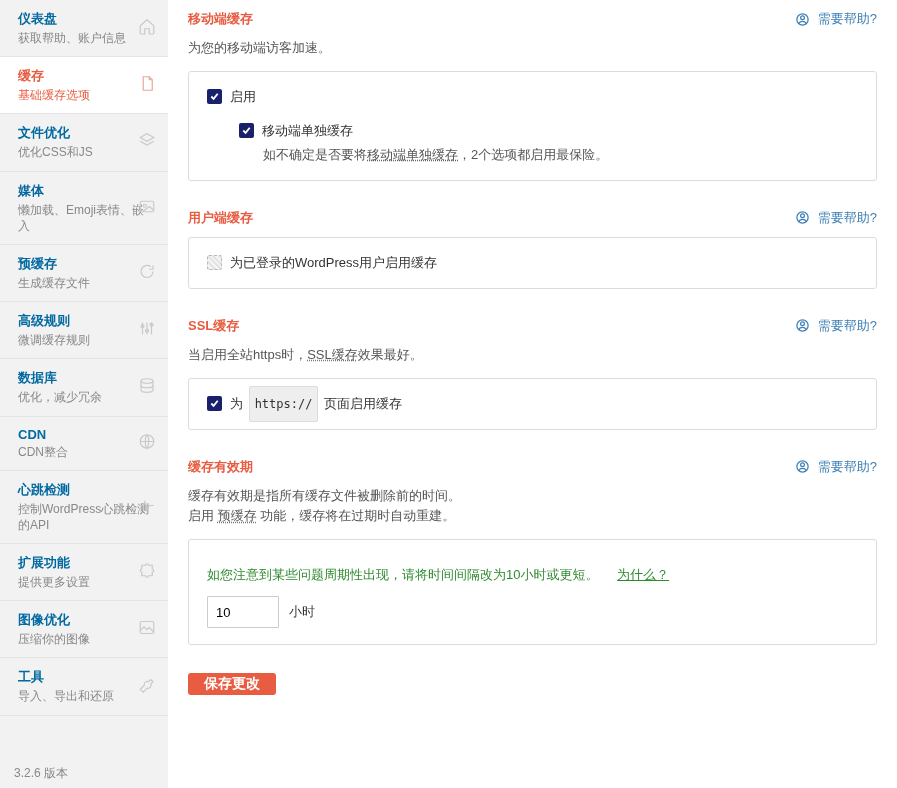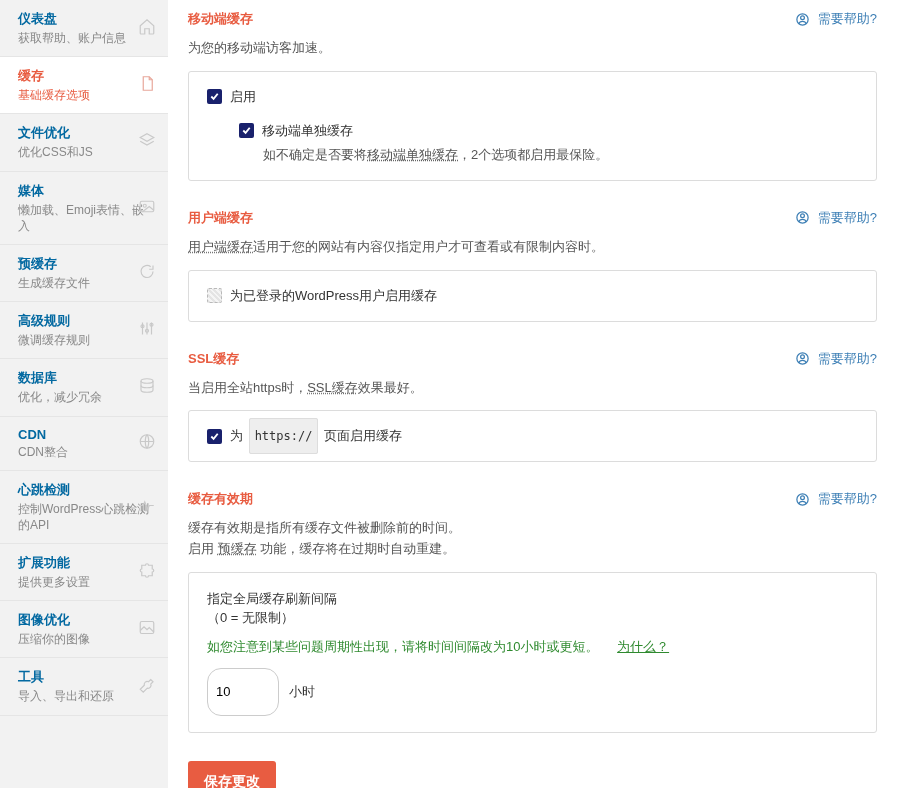--- a/index.html
+++ b/index.html
@@ -89,28 +89,28 @@
   .sub-hint .dot { text-decoration: underline dotted #666; }
   .code {
     background: #eeeeee; border: 1px solid #ddd; border-radius: 2px;
     font-family: Menlo, Consolas, monospace; font-size: 12px;
     padding: 10px 5px; margin: 0 2px;
   }
   .green-hint { color: #2f8a2f; font-size: 13px; margin: 10px 0 12px 0; }
   .green-hint a { color: #2f8a2f; text-decoration: underline; cursor: pointer; margin-left: 15px;}
   .field-row { display: flex; align-items: center; gap: 10px; }
   .num-input {
-    width: 72px; height: 48px; border: 1px solid #ccc; border-radius: 14px;
+    width: 72px; height: 32px; border: 1px solid #ccc; border-radius: 1px;
     padding: 0 8px; font-size: 13px;
   }
   .unit { font-size: 13px; color: #333; }
   .box-label { font-size: 13px; color: #333; line-height: 1.5; }
   .save-btn {
     background: #e85c41; color: #fff; border: none;
-    padding: 12px 16px; font-size: 14px; border-radius: 3px;
+    padding: 2px 16px; font-size: 14px; border-radius: 3px;
     font-weight: 600; cursor: pointer;
   }
   .watermark {
     position: absolute;
     top: 420px; left: 380px;
     font-size: 22px; color: #e40000; letter-spacing: .5px;
     pointer-events: none;
     font-family: "Times New Roman", serif;
   }
   a { color: #2c6fa6; }
@@ -271,23 +271,20 @@
         <div class="sec-title">用户端缓存</div>
         <div class="help-link">
           <svg viewBox="0 0 24 24" fill="none" stroke="#3d7fb5" stroke-width="2">
               <circle cx="12" cy="12" r="9"></circle>
               <circle cx="12" cy="9" r="3"></circle>
               <path d="M6 19c1-3 4-4 6-4s5 1 6 4"></path>
             </svg>
           <span>需要帮助?</span>
         </div>
       </div>
-      <p class="sec-desc">
-        <span class="u">用户端缓存</span><span>适用于您的网站有内容仅指定用户才可查看或有限制内容时。</span>
-      </p>
       <div class="box">
         <label class="chk-row">
           <span class="chk off"></span>
           <span class="chk-label">为已登录的WordPress用户启用缓存</span>
         </label>
       </div>
     </section>
 
     
     <section class="section">
@@ -332,24 +329,20 @@
               <path d="M6 19c1-3 4-4 6-4s5 1 6 4"></path>
             </svg>
           <span>需要帮助?</span>
         </div>
       </div>
       <p class="sec-desc">
         <span>缓存有效期是指所有缓存文件被删除前的时间。</span><br>
         <span>启用 </span><span class="u">预缓存</span><span> 功能，缓存将在过期时自动重建。</span>
       </p>
       <div class="box">
-        <div class="box-label">
-          <span>指定全局缓存刷新间隔</span><br>
-          <span>（0 = 无限制）</span>
-        </div>
         <div class="green-hint">
           <span>如您注意到某些问题周期性出现，请将时间间隔改为10小时或更短。</span>
           <a>为什么？</a>
         </div>
         <div class="field-row">
           <input class="num-input" value="10" style="">
           <span class="unit">小时</span>
         </div>
       </div>
     </section>

